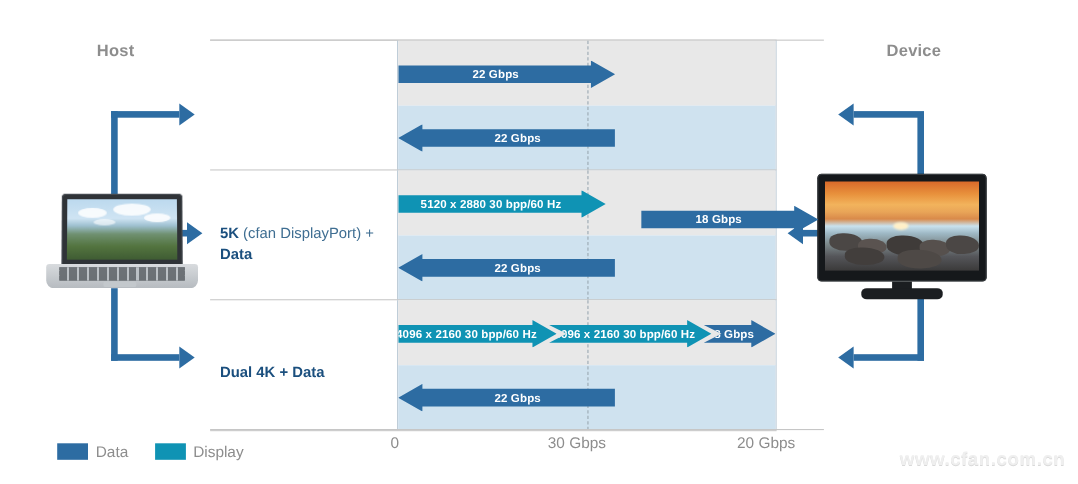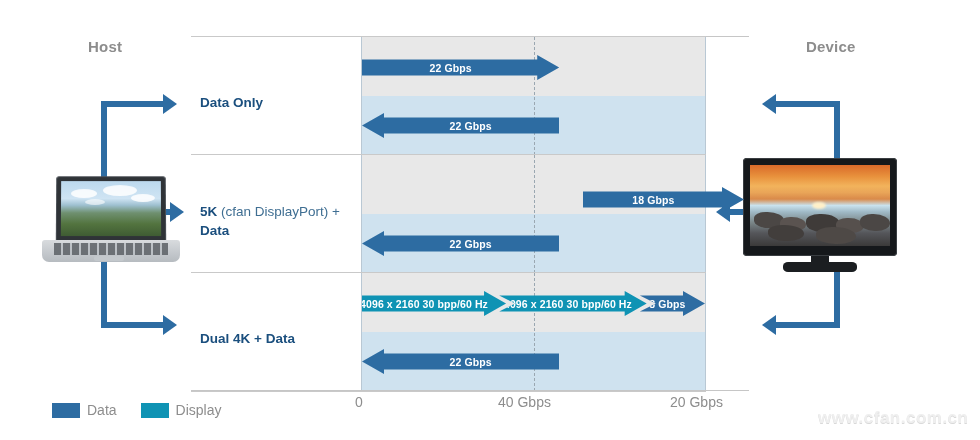--- a/index.html
+++ b/index.html
@@ -310,23 +310,20 @@
         <div class="rock" style="left:66px; top:76%; width:40px; height:17px; background:#4e4946;"></div>
       </div>
     </div>
     <div class="tv-neck"></div>
     <div class="tv-foot"></div>
   </div>
 
   <div id="chart">
 
     <div class="row" id="row-0">
-      <div class="row-label" id="label-0">
-        <span>Data Only</span>
-      </div>
       <div class="plot">
         <div class="band band-tx"></div>
         <div class="band band-rx"></div>
         <div class="midline"></div>
 
         <div class="arrow right a-data" style="left:0%; width:57.5%; top:18px; height:25px;">22 Gbps</div>
 
         <div class="arrow left a-data" style="left:0%; width:57.5%; top:76px; height:25px;">22 Gbps</div>
       </div>
     </div>
@@ -334,20 +331,21 @@
     <div class="row" id="row-1">
       <div class="row-label" id="label-1">
         <span>5K</span><span class="rl-light"> (cfan DisplayPort) +</span><br>
         <span>Data</span>
       </div>
       <div class="plot">
         <div class="band band-tx"></div>
         <div class="band band-rx"></div>
         <div class="midline"></div>
 
+        <div class="arrow right a-display" style="left:0%; width:55%; top:18px; height:25px;">5120 x 2880 30 bpp/60 Hz</div>
 
         <div class="arrow right a-data" style="left:53%; width:47%; top:32px; height:25px;margin-left:39px;">18 Gbps</div>
 
         <div class="arrow left a-data" style="left:0%; width:57.5%; top:76px; height:25px;">22 Gbps</div>
       </div>
     </div>
 
     <div class="row" id="row-2">
       <div class="row-label" id="label-2">
         <span>Dual 4K + Data</span>
@@ -363,21 +361,21 @@
 
         <div class="arrow chev-right a-data" style="left:81%; width:19%; top:18px; height:25px;">8 Gbps</div>
 
         <div class="arrow left a-data" style="left:0%; width:57.5%; top:76px; height:25px;">22 Gbps</div>
       </div>
     </div>
   </div>
 
   <div id="axis-line"></div>
   <div class="tick" style="left:355px;">0</div>
-  <div class="tick" style="left:498px;">40 Gbps</div>
+  <div class="tick" style="left:498px;">30 Gbps</div>
   <div class="tick" style="left:670px;">20 Gbps</div>
 
   <div id="legend">
     <div class="legend-item">
       <span class="swatch" style="background:#2d6ca2;"></span>
       <span class="legend-text">Data</span>
     </div>
     <div class="legend-item">
       <span class="swatch" style="background:#0f93b4;"></span>
       <span class="legend-text">Display</span>

